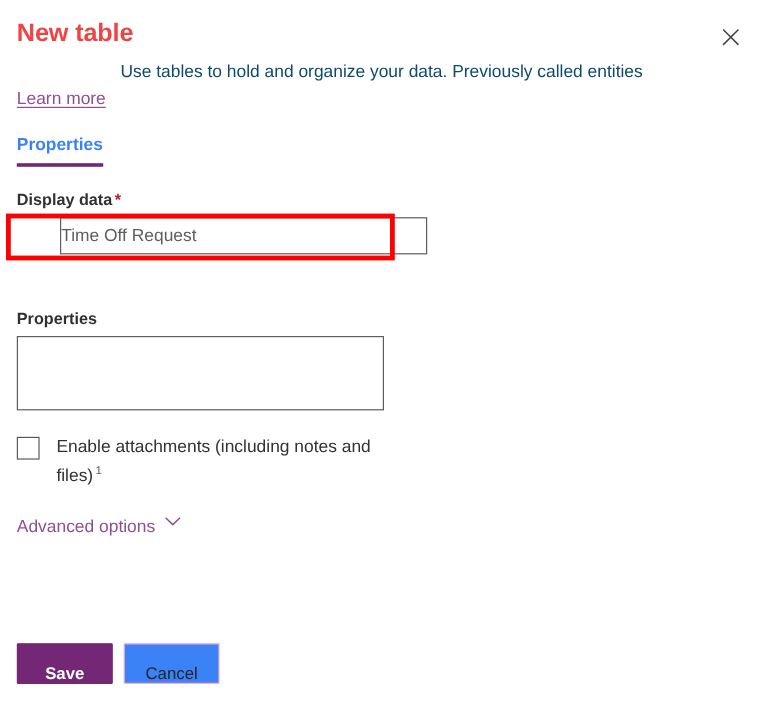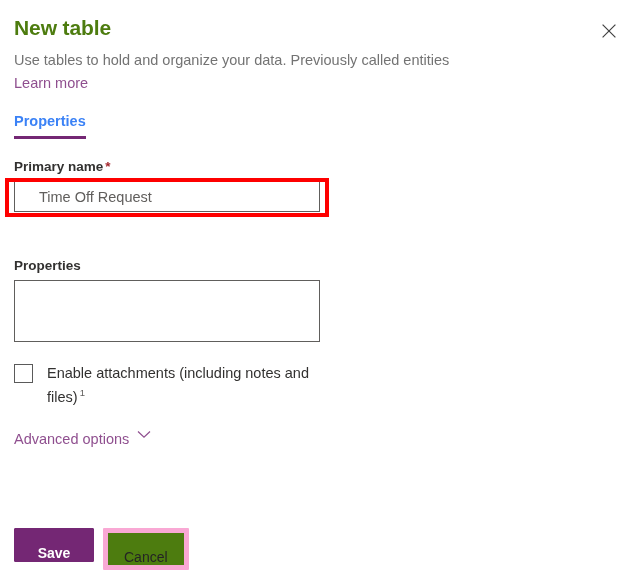--- a/index.html
+++ b/index.html
@@ -28,36 +28,38 @@
   
   .header {
     position: absolute;
     left: 14px;
     top: 14px;
     right: 14px;
   }
   .panel-title {
     font-size: 21px;
     font-weight: 600;
-    color: #4d7c0f;
+    color: #ef4444;
     line-height: 28px;
     letter-spacing: -0.1px;
     margin: 0;
   }
   .panel-subtitle {
     font-size: 14.5px;
-    color: #737373;
+    color: #0c4a6e;
     line-height: 20px;
     margin-top: 8px;
     font-weight: 400;
+    text-align: center;
   }
   .learn-more {
     display: inline-block;
     font-size: 14.5px;
     color: #8f4f8f;
+    text-decoration: underline;
     text-underline-offset: 2px;
     line-height: 20px;
     margin-top: 3px;
     cursor: pointer;
   }
 
   .close-btn {
     position: absolute;
     right: 12px;
     top: 16px;
@@ -130,24 +132,25 @@
     margin-left: 2px;
   }
   .text-input {
     width: 306px;
     height: 31px;
     border: 1px solid #605e5c;
     background: #ffffff;
     font-family: "Liberation Sans", sans-serif;
     font-size: 14.5px;
     color: #605e5c;
-    padding: 0 24px;
+    padding: 0 0;
     line-height: 29px;
     outline: none;
     display: block;
+    margin-left: 36px;
   }
   .text-area {
     width: 306px;
     height: 62px;
     border: 1px solid #605e5c;
     background: #ffffff;
     font-family: "Liberation Sans", sans-serif;
     font-size: 14.5px;
     color: #605e5c;
     padding: 6px 9px;
@@ -229,23 +232,23 @@
     cursor: pointer;
     padding: 16px 16px;
     border-radius: 1px;
   }
   .btn-primary {
     background: #742774;
     color: #ffffff;
     border: 1px solid #742774;
   }
   .btn-secondary {
-    background: #4d7c0f;
+    background: #3b82f6;
     color: #242424;
-    border: 5px solid #f9a8d4;
+    border: 1px solid #f9a8d4;
     font-weight: 400;
   }
 </style>
 </head>
 <body>
 
 <div class="panel">
 
   <div class="header">
     <h1 class="panel-title">New table</h1>
@@ -264,21 +267,21 @@
   <div class="tabs">
     <div class="tab active">
       <span>Properties</span>
     </div>
   </div>
 
   <div class="form">
 
     <div class="field">
       <label class="field-label">
-        <span>Primary name</span><span class="req">*</span>
+        <span>Display data</span><span class="req">*</span>
       </label>
       <input class="text-input" type="text" value="Time Off Request" style="">
     </div>
 
     <div class="gap-lg"></div>
 
 
     <div class="gap-md"></div>
 
     <div class="field">

